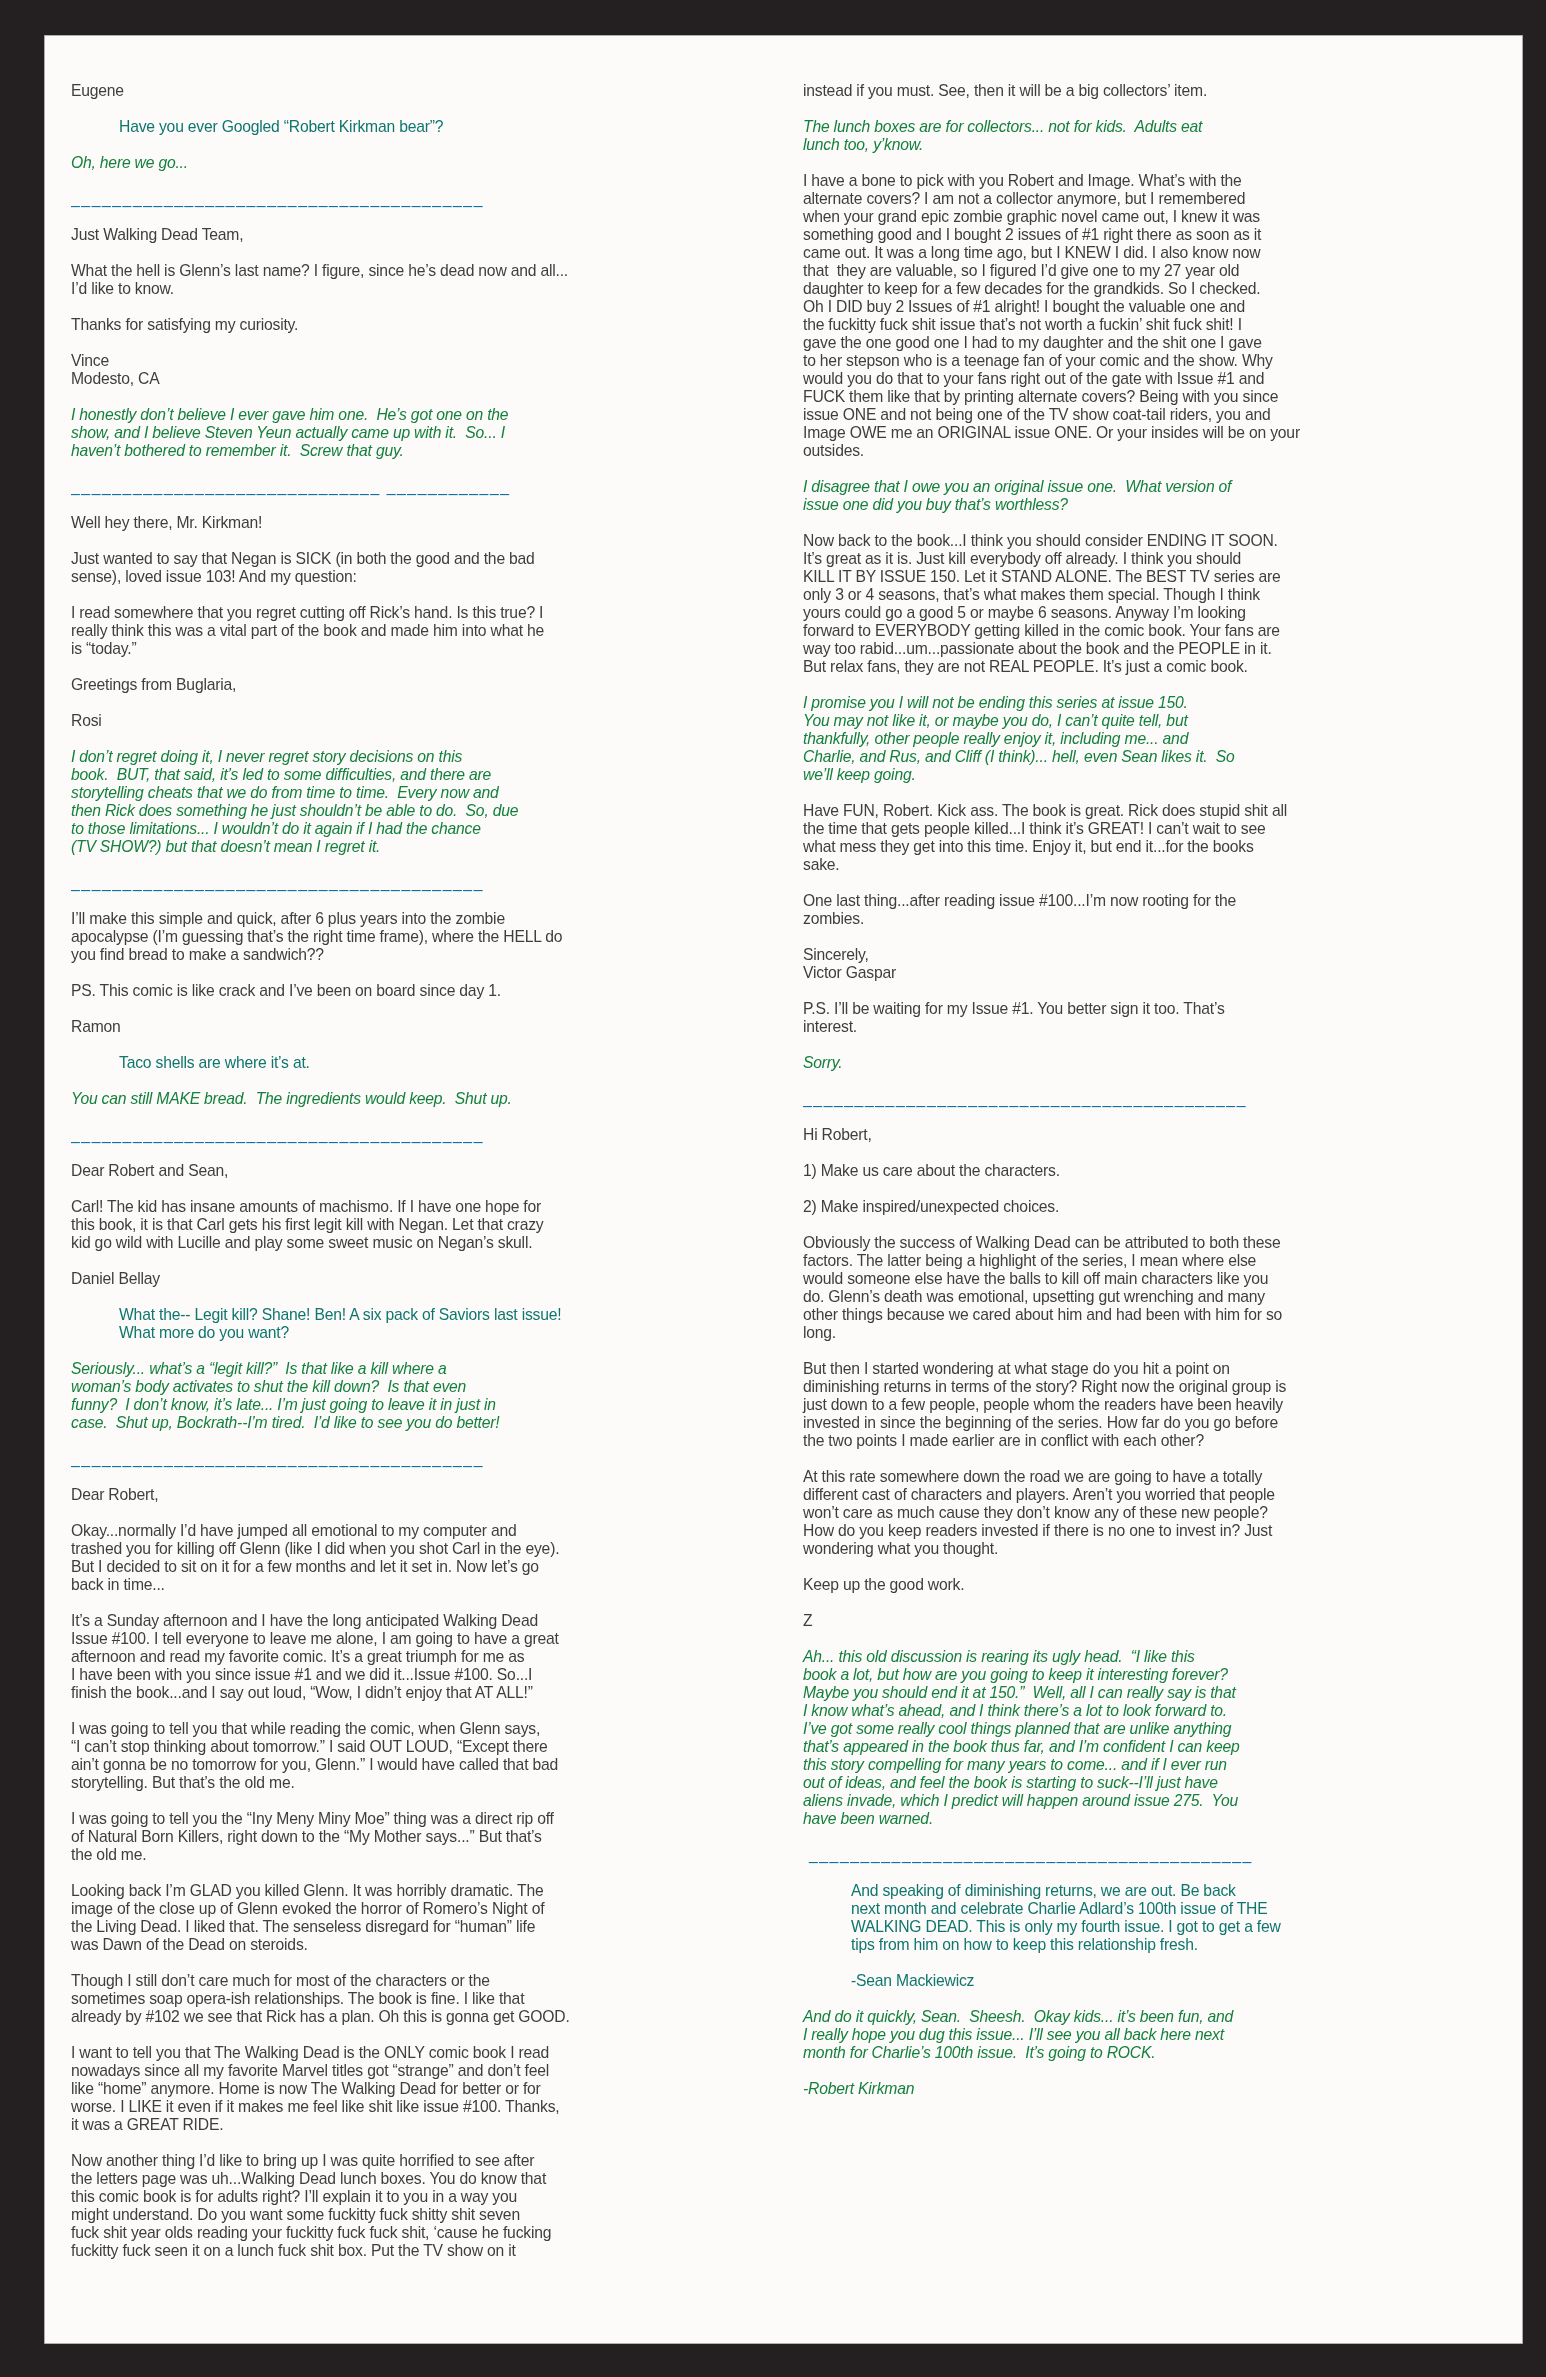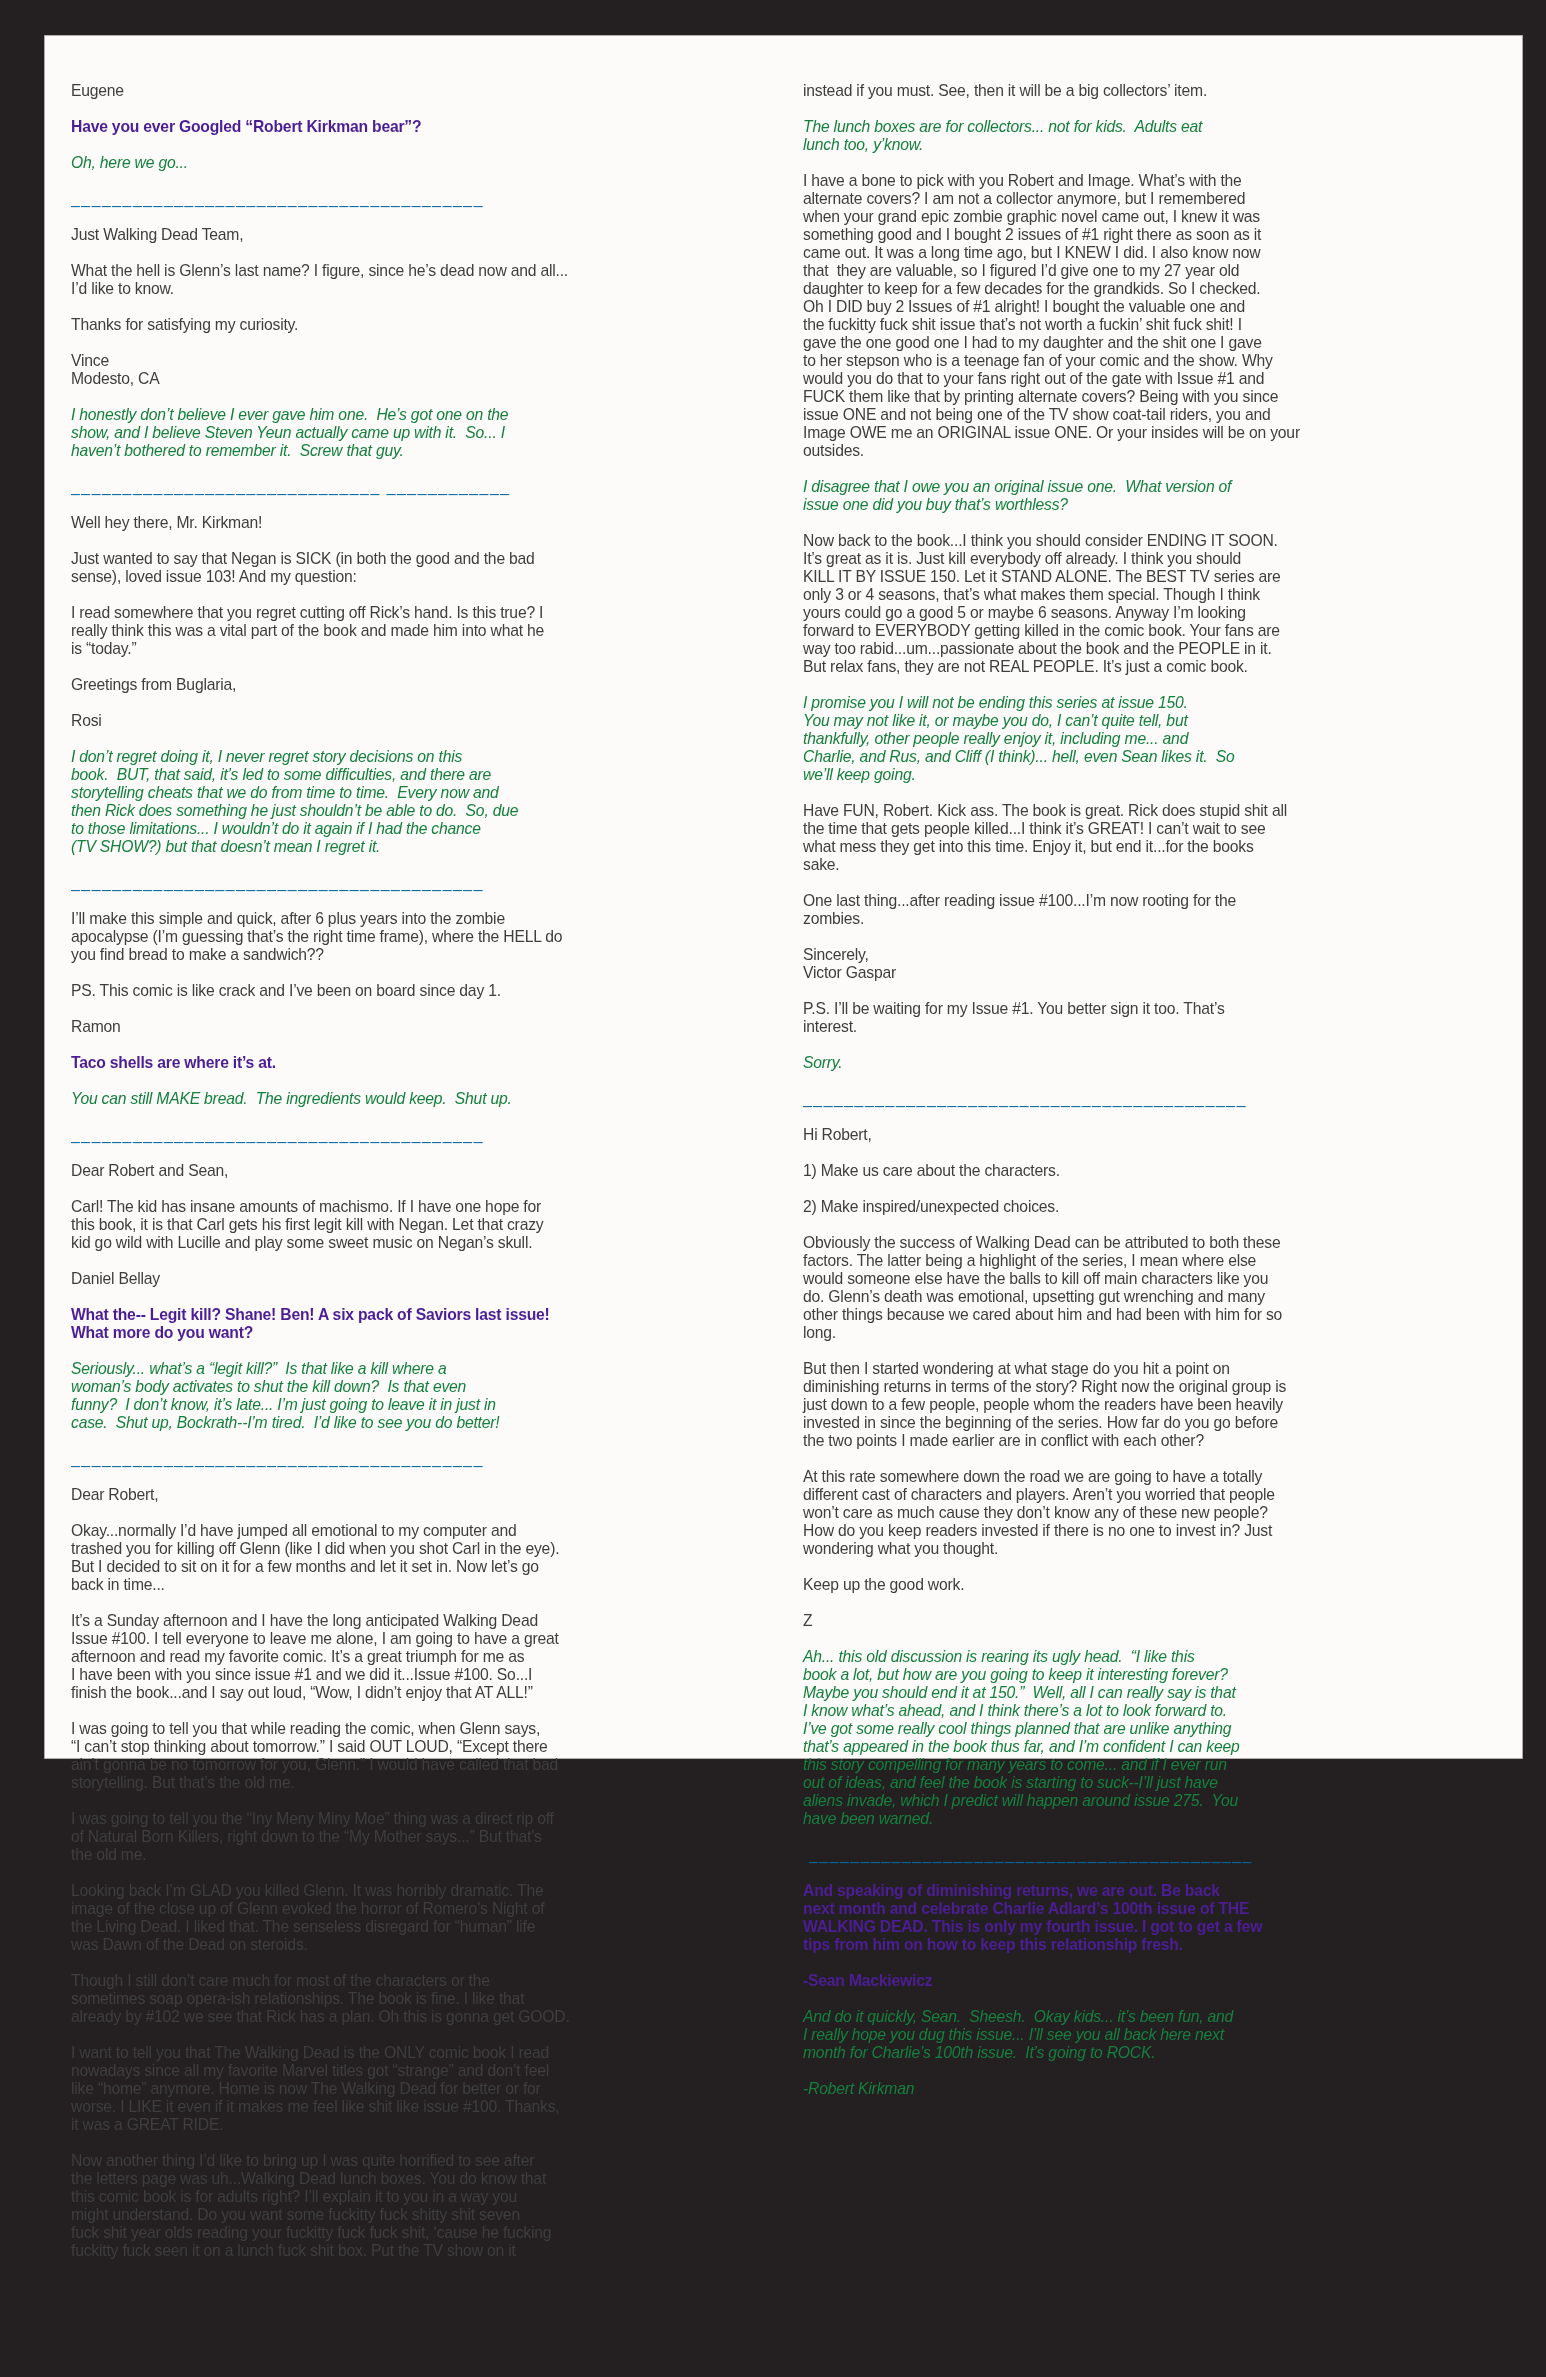--- a/index.html
+++ b/index.html
@@ -5,42 +5,43 @@
   html,body{margin:0;padding:0;}
   body{
     width:1547px;height:2377px;
     background:#242021;
     font-family:"Liberation Sans","DejaVu Sans",sans-serif;
     position:relative;
   }
   .paper{
     position:absolute;
     left:44px;top:35px;
-    width:1479px;height:1724px;
+    width:1479px;height:2309px;
     background:#fcfbf9;
     box-shadow:0 0 0 0.8px rgba(0,0,0,.4) inset;
   }
   .cols{
     display:flex;
     padding:47px 27px 0 27px;
     gap:40px;
   }
   .col{width:692px;}
   p.blk{
     margin:0 0 18px 0;
     font-size:15.7px;
     line-height:18px;
     letter-spacing:-0.2px;
     color:#3e3e3e;
     white-space:pre-wrap;
     word-break:normal;
   }
   p.blk.b{
-    font-weight:bold;
-    color:#4c1d95;
+    font-weight:normal;
+    color:#0f766e;
+    margin-left:48px;
   }
   p.blk.bi{
     font-weight:normal;
     font-style:italic;
     color:#15803d;
   }
   p.blk.d{
     color:#0369a1;
     letter-spacing:1.6px;
     overflow:hidden;

